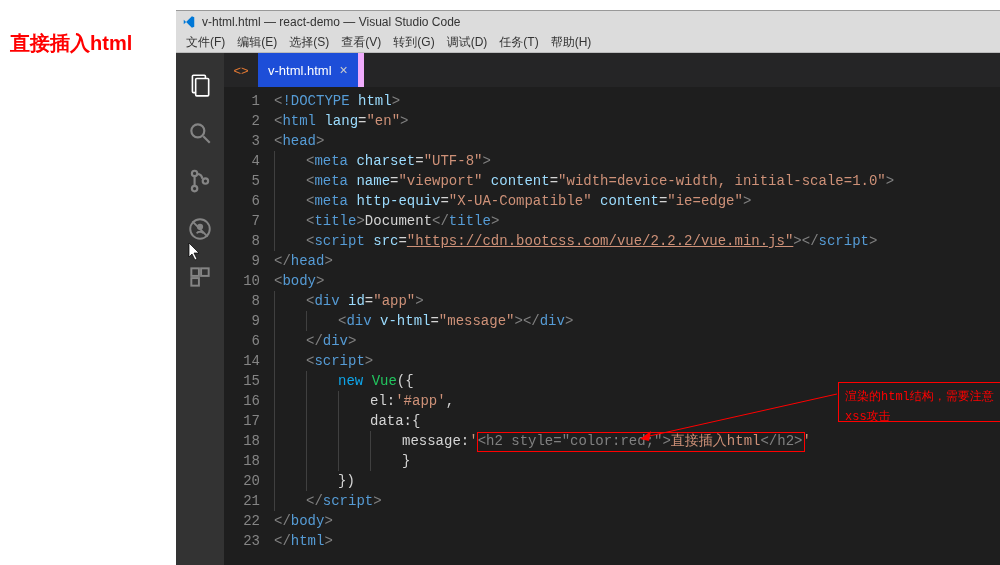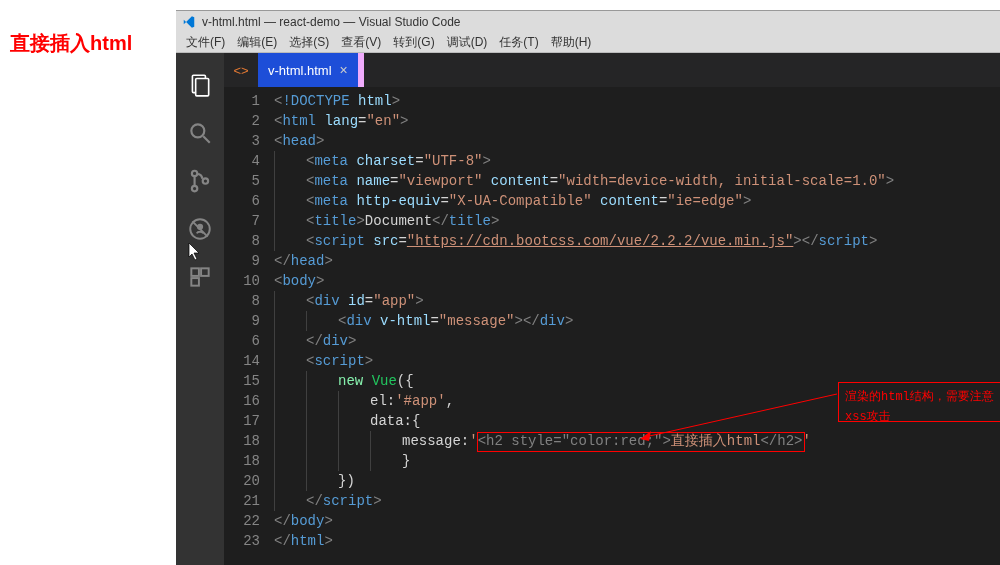--- a/index.html
+++ b/index.html
@@ -154,21 +154,21 @@
     }
     .code-line {
       height: 20px;
       position: relative;
     }
     .t-bracket { color: #808080; }
     .t-tag { color: #569cd6; }
     .t-attr { color: #9cdcfe; }
     .t-string { color: #ce9178; }
     .t-text { color: #d4d4d4; }
-    .t-keyword { color: #86efac; }
+    .t-keyword { color: #0ea5e9; }
     .t-func { color: #22c55e; }
     .t-embed { color: #808080; }
     .t-underline { text-decoration: underline; }
 
     .annotation-box {
       position: absolute;
       border: 1px solid #ff0000;
       color: #ff0000;
       font-size: 12px;
       background: transparent;

